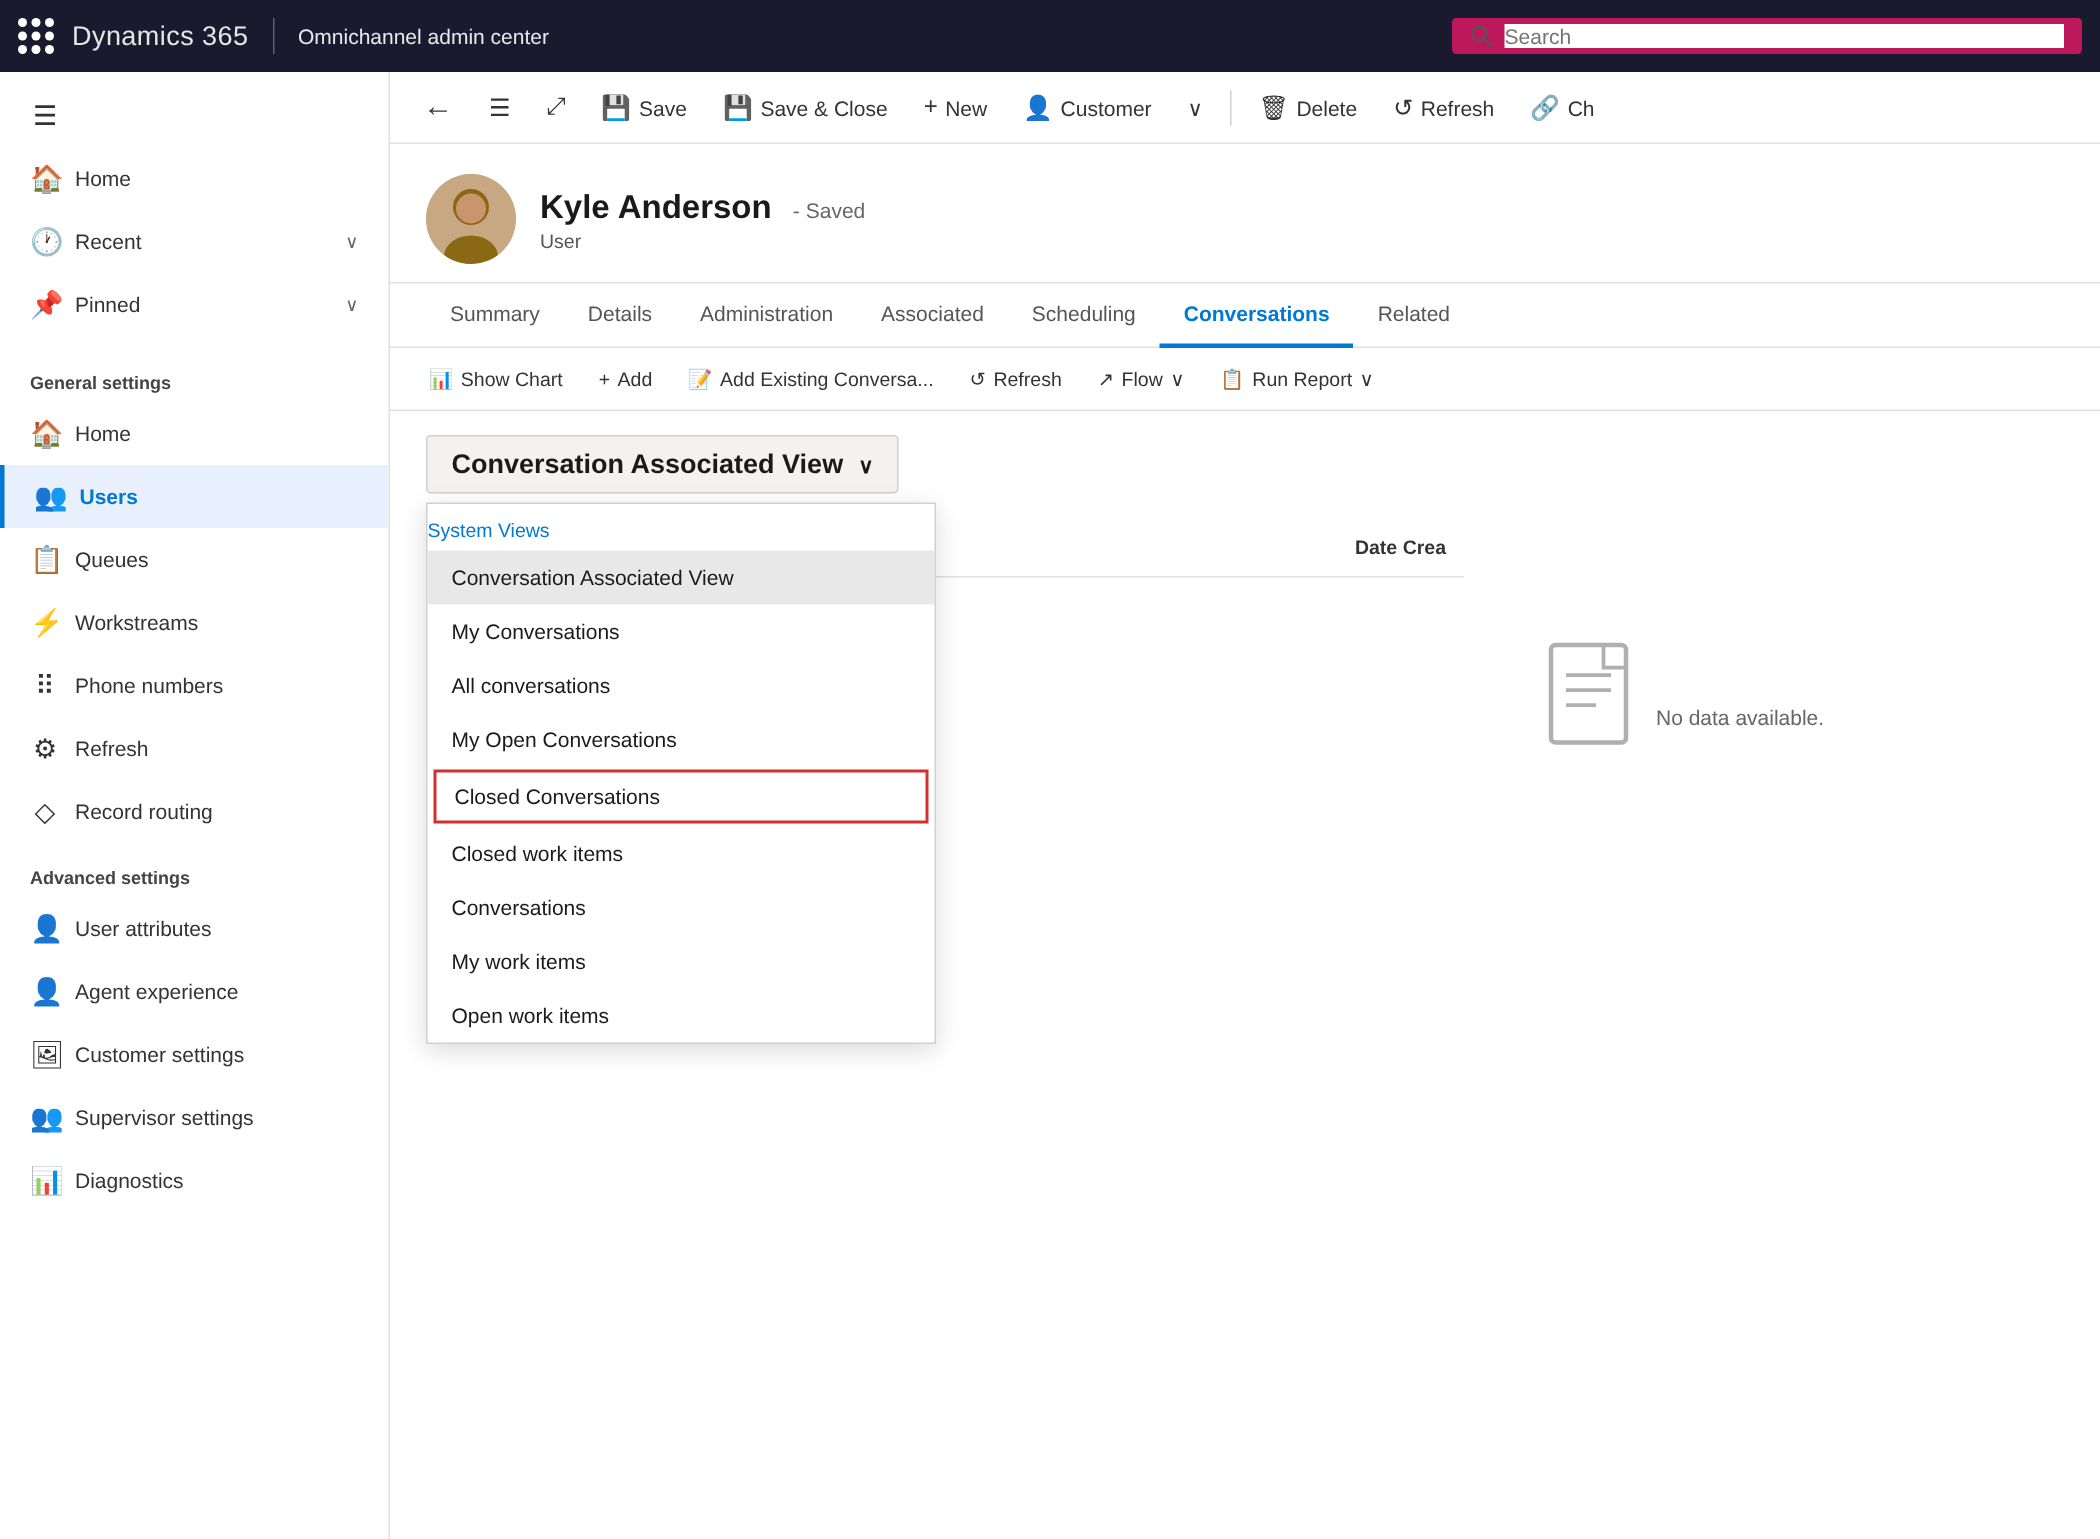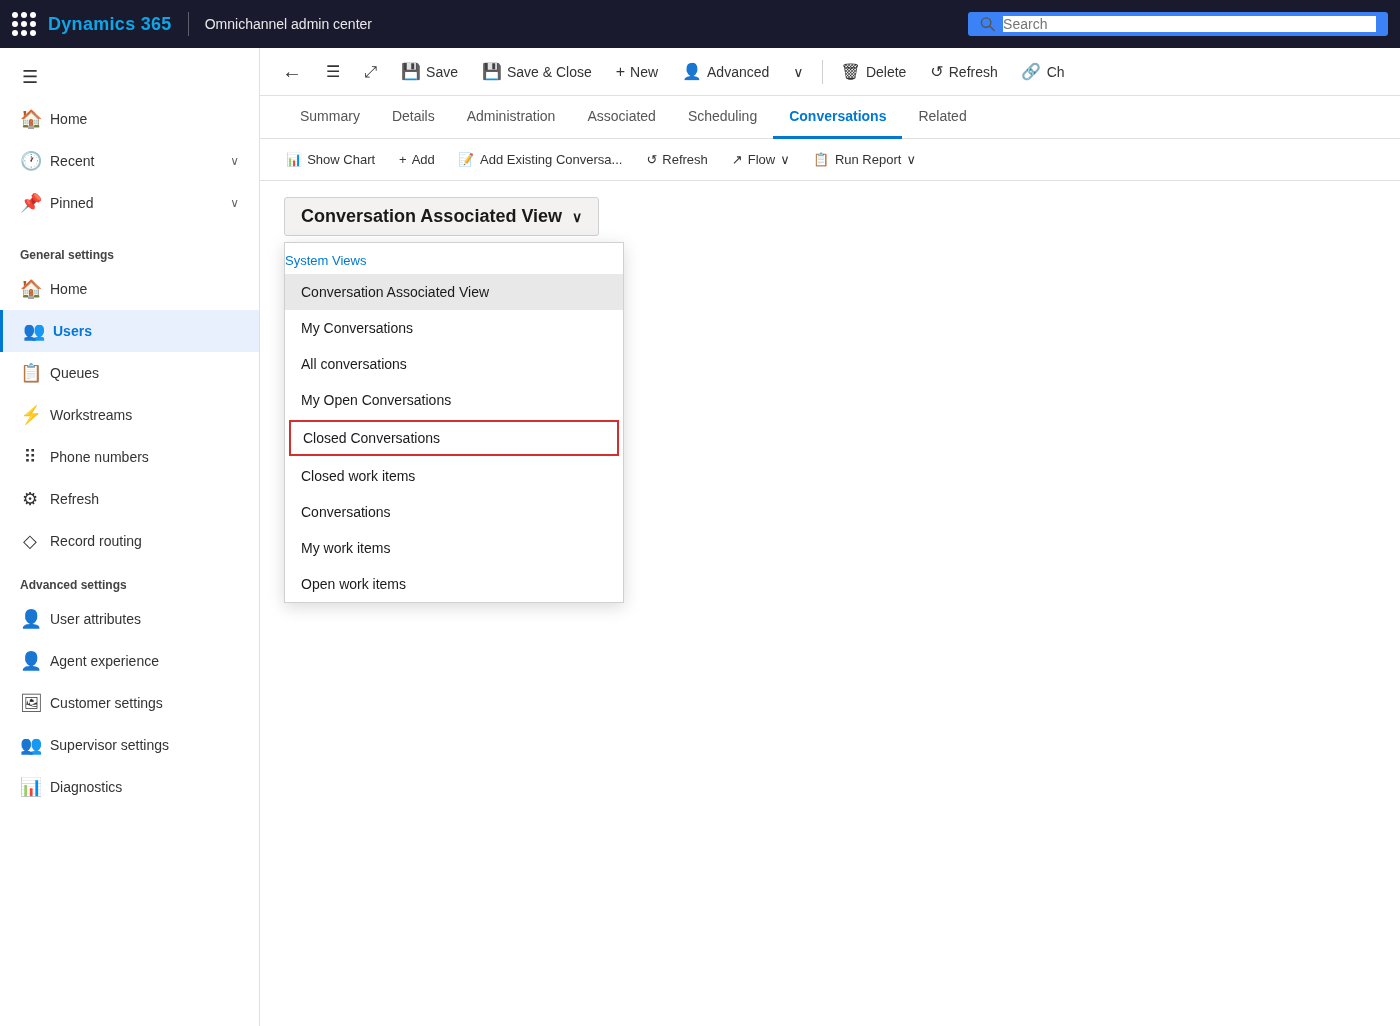--- a/index.html
+++ b/index.html
@@ -23,39 +23,39 @@
       gap: 3px;
       cursor: pointer;
     }
     .top-nav-dots span {
       width: 6px; height: 6px;
       background: white;
       border-radius: 50%;
       display: block;
     }
     .top-nav-brand {
-      color: #0ea5e9;
+      color: #e5e5e5;
       font-size: 18px;
-      font-weight: 700;
+      font-weight: 400;
       letter-spacing: 0.3px;
     }
     .top-nav-divider {
       width: 1px; height: 24px;
       background: rgba(255,255,255,0.3);
       margin: 0 4px;
     }
     .top-nav-app {
       color: rgba(255,255,255,0.9);
       font-size: 14px;
     }
     .top-nav-search {
       margin-left: auto;
       display: flex;
       align-items: center;
-      background: #3b82f6;
+      background: #be185d;
       border-radius: 3px;
       padding: 4px 12px;
       gap: 8px;
       width: 420px;
     }
     .top-nav-search input {
       border: none;
       outline: none;
       font-size: 14px;
       width: 100%;
@@ -442,21 +442,21 @@
   <button class="toolbar-btn">
     <span class="icon">💾</span>
     <span>Save &amp; Close</span>
   </button>
   <button class="toolbar-btn">
     <span class="icon">+</span>
     <span>New</span>
   </button>
   <button class="toolbar-btn">
     <span class="icon">👤</span>
-    <span>Advanced</span>
+    <span>Customer</span>
   </button>
   <button class="toolbar-btn">
     <span>∨</span>
   </button>
   <div class="toolbar-divider"></div>
   <button class="toolbar-btn">
     <span class="icon">🗑</span>
     <span>Delete</span>
   </button>
   <button class="toolbar-btn">
@@ -464,20 +464,37 @@
     <span>Refresh</span>
   </button>
   <button class="toolbar-btn">
     <span class="icon">🔗</span>
     <span>Ch</span>
   </button>
 </div>
 
 <div class="main-content">
 
+  <div class="user-header">
+    <div class="user-avatar">
+      <svg width="60" height="60" viewBox="0 0 60 60" xmlns="http://www.w3.org/2000/svg">
+        <circle cx="30" cy="30" r="30" fill="#c8a882"></circle>
+        <circle cx="30" cy="22" r="12" fill="#8b6914"></circle>
+        <ellipse cx="30" cy="55" rx="18" ry="14" fill="#8b6914"></ellipse>
+        <circle cx="30" cy="23" r="10" fill="#c8956c"></circle>
+      </svg>
+    </div>
+    <div>
+      <div class="user-info-name">
+        <span>Kyle Anderson</span>
+        <span class="saved-badge">- Saved</span>
+      </div>
+      <div class="user-info-role">User</div>
+    </div>
+  </div>
 
   <div class="tabs">
     <div class="tab">Summary</div>
     <div class="tab">Details</div>
     <div class="tab">Administration</div>
     <div class="tab">Associated</div>
     <div class="tab">Scheduling</div>
     <div class="tab active">Conversations</div>
     <div class="tab">Related</div>
   </div>
@@ -525,20 +542,27 @@
       <div class="dropdown-item">My Open Conversations</div>
       <div class="dropdown-item highlighted" style="border: 2px solid #d32f2f;">Closed Conversations</div>
       <div class="dropdown-item">Closed work items</div>
       <div class="dropdown-item">Conversations</div>
       <div class="dropdown-item">My work items</div>
       <div class="dropdown-item">Open work items</div>
     </div>
   </div>
 
   <div class="main-area">
+    <div class="content-left">
+      <div class="table-area">
+        <div class="table-header">
+          <span class="table-header-col date-col">Date Crea</span>
+        </div>
+      </div>
+    </div>
     <div class="content-right">
       <div class="no-data-icon">
         <svg width="80" height="90" viewBox="0 0 80 90" xmlns="http://www.w3.org/2000/svg">
           <rect x="10" y="5" width="50" height="65" rx="3" ry="3" fill="none" stroke="#b0b0b0" stroke-width="3"></rect>
           <line x1="20" y1="25" x2="50" y2="25" stroke="#b0b0b0" stroke-width="2.5"></line>
           <line x1="20" y1="35" x2="50" y2="35" stroke="#b0b0b0" stroke-width="2.5"></line>
           <line x1="20" y1="45" x2="40" y2="45" stroke="#b0b0b0" stroke-width="2.5"></line>
           <polyline points="45,5 45,20 60,20" fill="none" stroke="#b0b0b0" stroke-width="2.5"></polyline>
         </svg>
       </div>

